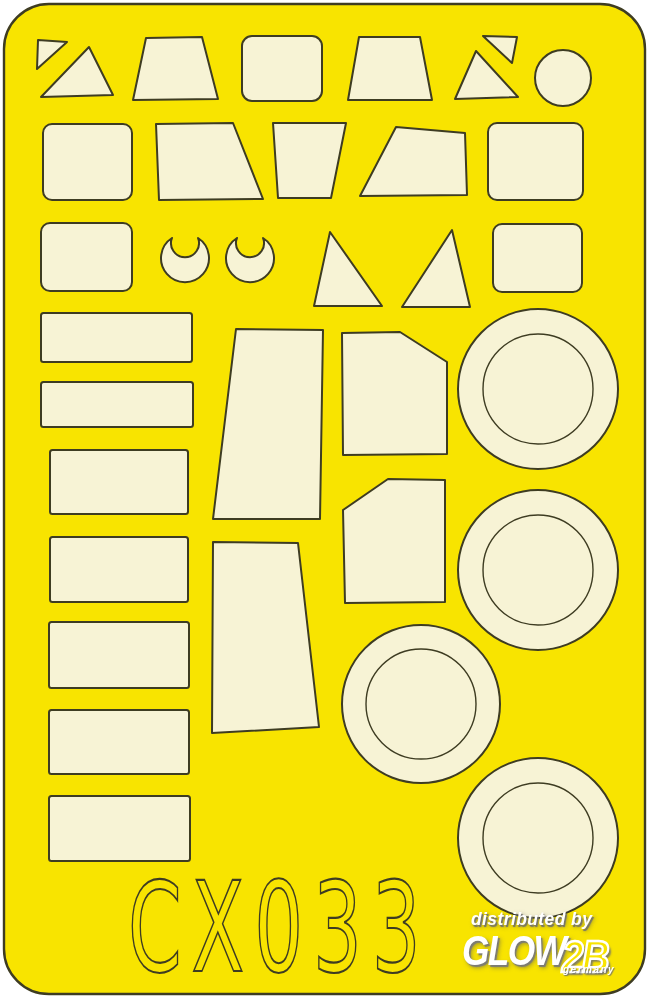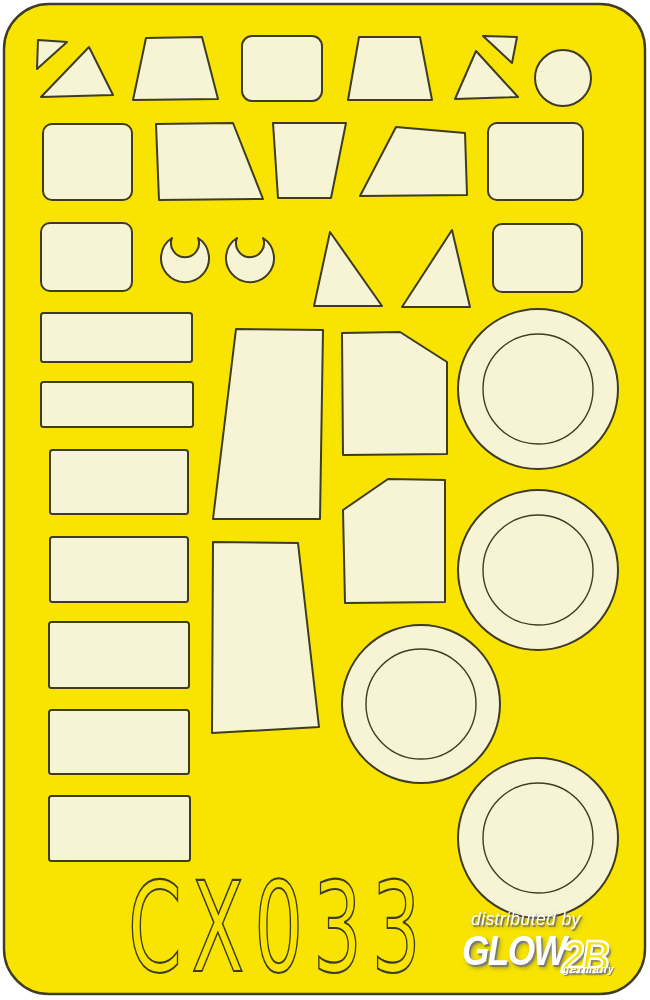--- a/index.html
+++ b/index.html
@@ -22,21 +22,21 @@
   .piece{fill:var(--mask_cream);stroke:var(--outline);stroke-width:2;stroke-linejoin:round;}
   .ring-inner{fill:none;stroke:var(--outline);stroke-width:1.4;}
   .code-text{
     fill:none;stroke:var(--outline);stroke-width:2.1;
     font-family:"DejaVu Sans",sans-serif;
     font-size:124px;letter-spacing:16px;
   }
   .watermark{position:absolute;left:0;top:0;width:650px;height:1000px;pointer-events:none;}
   .wm-distributed{
     position:absolute;left:471px;top:909px;
-    font-size:17.5px;font-weight:normal;font-style:italic;
+    font-size:17.5px;font-weight:bold;font-style:italic;
     color:var(--watermark_white);letter-spacing:.4px;
     text-shadow:1.5px 1.5px 1px rgba(110,110,110,.95),2px 2px 4px rgba(90,90,90,.6);
     white-space:nowrap;
   }
   .wm-brand-row{position:absolute;left:462px;top:929px;white-space:nowrap;}
   .wm-brand{
     display:inline-block;
     font-size:43px;font-weight:bold;font-style:italic;line-height:1;
     color:var(--watermark_white);letter-spacing:-2px;
     transform:scaleX(.82);transform-origin:left top;

